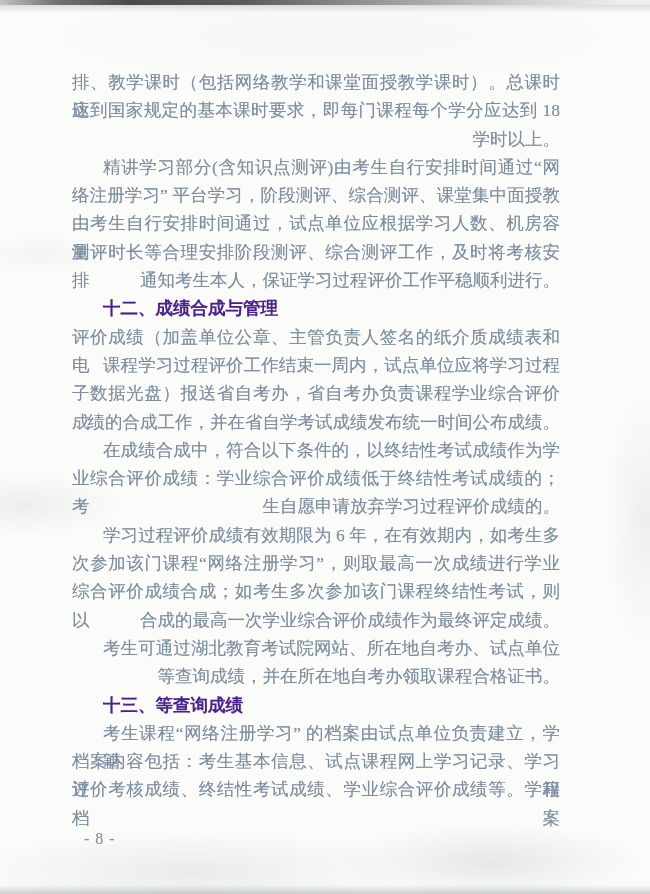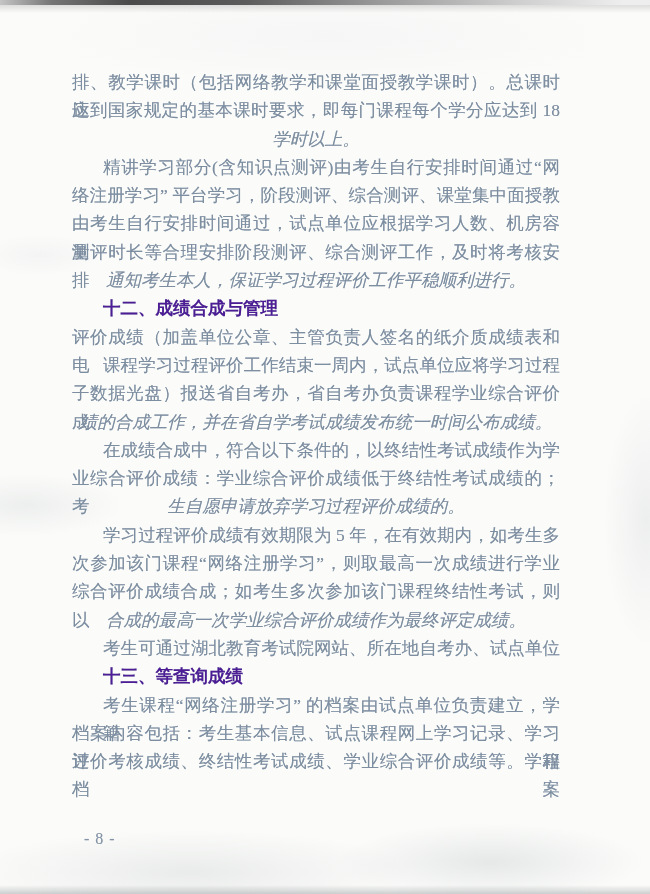--- a/index.html
+++ b/index.html
@@ -62,22 +62,21 @@
   }
   .line {
     height: 28.3px;
     white-space: pre-wrap;
   }
   .line.full {
     text-align: justify;
     text-align-last: justify;
   }
   .line.end {
-    text-align: center;
-    font-style: italic;
+    text-align: right;
   }
   .line.heading {
     text-align: left;
     font-weight: 600;
     color: #4c1d95;
   }
   .line.indent {
     padding-left: 31px;
   }
   .page-number {
@@ -108,25 +107,26 @@
       <div class="line full">测评时长等合理安排阶段测评、综合测评工作，及时将考核安排</div>
       <div class="line end">通知考生本人，保证学习过程评价工作平稳顺利进行。</div>
       <div class="line heading indent">十二、成绩合成与管理</div>
       <div class="line full">评价成绩（加盖单位公章、主管负责人签名的纸介质成绩表和电</div>
       <div class="line full indent">课程学习过程评价工作结束一周内，试点单位应将学习过程</div>
       <div class="line full">子数据光盘）报送省自考办，省自考办负责课程学业综合评价成</div>
       <div class="line end">绩的合成工作，并在省自学考试成绩发布统一时间公布成绩。</div>
       <div class="line full indent">在成绩合成中，符合以下条件的，以终结性考试成绩作为学</div>
       <div class="line full">业综合评价成绩：学业综合评价成绩低于终结性考试成绩的；考</div>
       <div class="line end">生自愿申请放弃学习过程评价成绩的。</div>
-      <div class="line full indent">学习过程评价成绩有效期限为 5 年，在有效期内，如考生多</div>
+      <div class="line full indent">学习过程评价成绩有效期限为 6 年，在有效期内，如考生多</div>
       <div class="line full">次参加该门课程“网络注册学习”，则取最高一次成绩进行学业</div>
       <div class="line full">综合评价成绩合成；如考生多次参加该门课程终结性考试，则以</div>
       <div class="line end">合成的最高一次学业综合评价成绩作为最终评定成绩。</div>
       <div class="line full indent">考生可通过湖北教育考试院网站、所在地自考办、试点单位</div>
+      <div class="line end">等查询成绩，并在所在地自考办领取课程合格证书。</div>
       <div class="line heading indent">十三、等查询成绩</div>
       <div class="line full indent">考生课程“网络注册学习” 的档案由试点单位负责建立，学籍</div>
       <div class="line full">档案内容包括：考生基本信息、试点课程网上学习记录、学习过程</div>
       <div class="line full">评价考核成绩、终结性考试成绩、学业综合评价成绩等。学籍档案</div>
     </div>
 
   <div class="page-number">- 8 -</div>
 
   <div class="edge-bottom"></div>
 </div>

